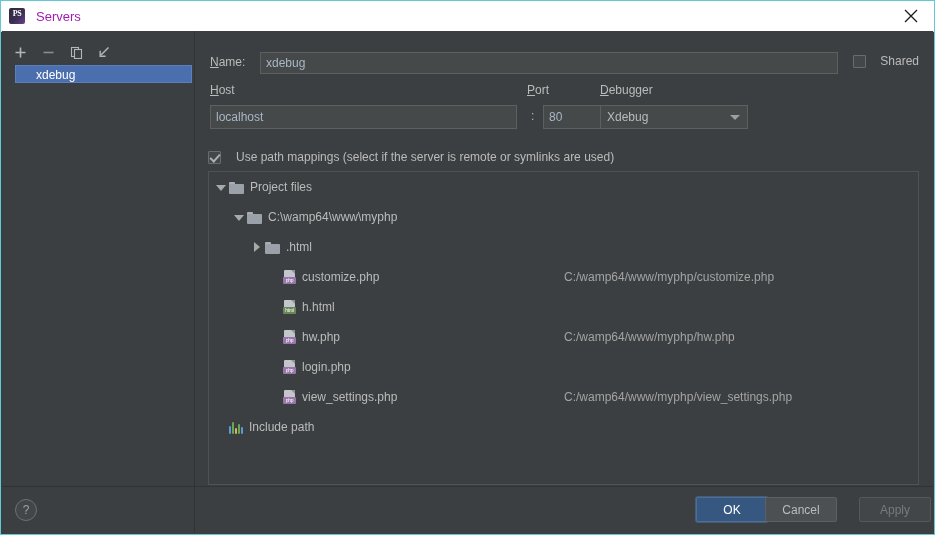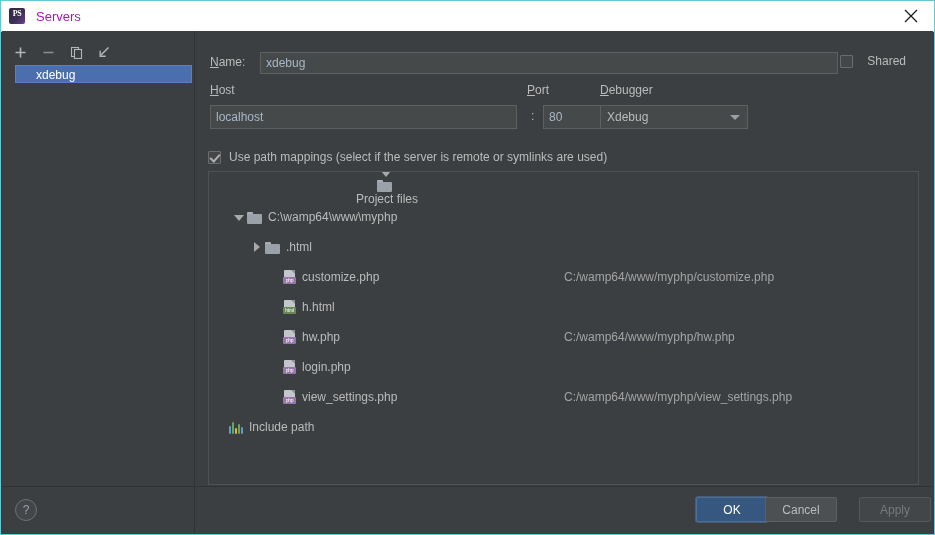--- a/index.html
+++ b/index.html
@@ -85,21 +85,21 @@
     background:#45494a;border:1px solid #5e6060;color:#a9b7c6;
     font-family:"Liberation Sans",sans-serif;font-size:12px;
     padding:2px 5px;box-sizing:border-box;height:22px;line-height:16px;
     outline:none;
   }
   .txtfield::placeholder{color:#787878;}
   .name-input{
     position:absolute;left:50px;top:0;width:578px;height:22px;
   }
   .shared-box{
-    position:absolute;right:13px;top:2px;display:flex;align-items:center;gap:14px;cursor:pointer;
+    position:absolute;right:0;top:2px;display:flex;align-items:center;gap:14px;cursor:pointer;
   }
   .cb{
     width:13px;height:13px;border:1px solid #6b6b6b;background:#43474a;
     box-sizing:border-box;position:relative;flex:0 0 auto;border-radius:1px;
   }
   .cb.checked::after{
     content:"";position:absolute;left:3px;top:0px;width:4px;height:8px;
     border:solid #b0b0b0;border-width:0 2px 2px 0;transform:rotate(42deg);
   }
   .sub-labels{
@@ -121,21 +121,21 @@
   }
   .combo-text{flex:1;padding-left:6px;color:#bbbbbb;font-size:12px;}
   .combo-arrow{
     width:24px;height:100%;display:flex;align-items:center;justify-content:center;
   }
   .combo-arrow i{
     display:block;width:0;height:0;border-left:5px solid transparent;
     border-right:5px solid transparent;border-top:5px solid #9aa0a6;
   }
   .row-mappings{
-    position:absolute;left:13px;top:119px;display:flex;align-items:center;gap:8px;cursor:pointer;
+    position:absolute;left:13px;top:119px;display:flex;align-items:center;gap:15px;cursor:pointer;
   }
   
   .table-wrap{
     position:absolute;left:13px;right:14px;top:140px;bottom:48px;
     border:1px solid #4f5254;box-sizing:border-box;background:#3c3f41;
     overflow:hidden;
   }
   .thead{
     display:flex;height:17px;background:#4a4d4f;
     border-bottom:1px solid #5a5d5f;
@@ -309,21 +309,21 @@
       </div>
 
       <div class="row-mappings">
         <span class="cb checked"></span>
         <span class="lbl">Use path mappings (select if the server is remote or symlinks are used)</span>
       </div>
 
       <div class="table-wrap">
         <div class="tbody" id="tbody">
             <div class="trow">
-              <div class="cell1" style="padding-left: 6px; flex-direction: column;">
+              <div class="cell1" style="padding-left: 6px;">
                 <span class="twisty open"></span>
                 <span class="folder-ico"></span>
                 <span class="row-label">Project files</span>
               </div>
               <div class="cell2"></div>
             </div>
             <div class="trow">
               <div class="cell1" style="padding-left: 24px;">
                 <span class="twisty open"></span>
                 <span class="folder-ico"></span>

